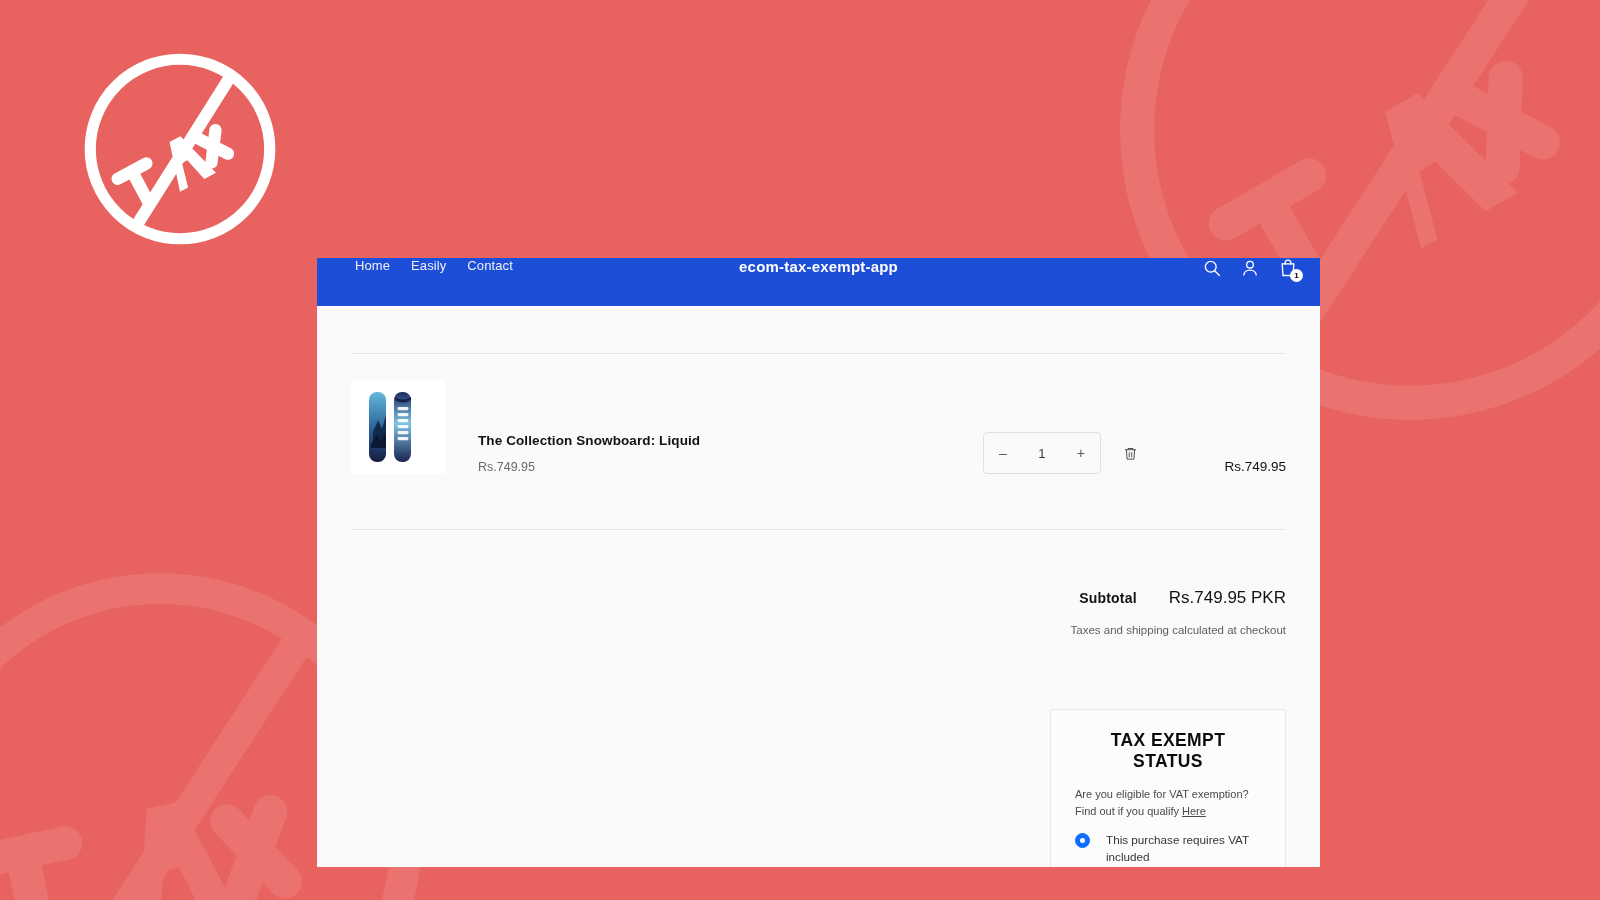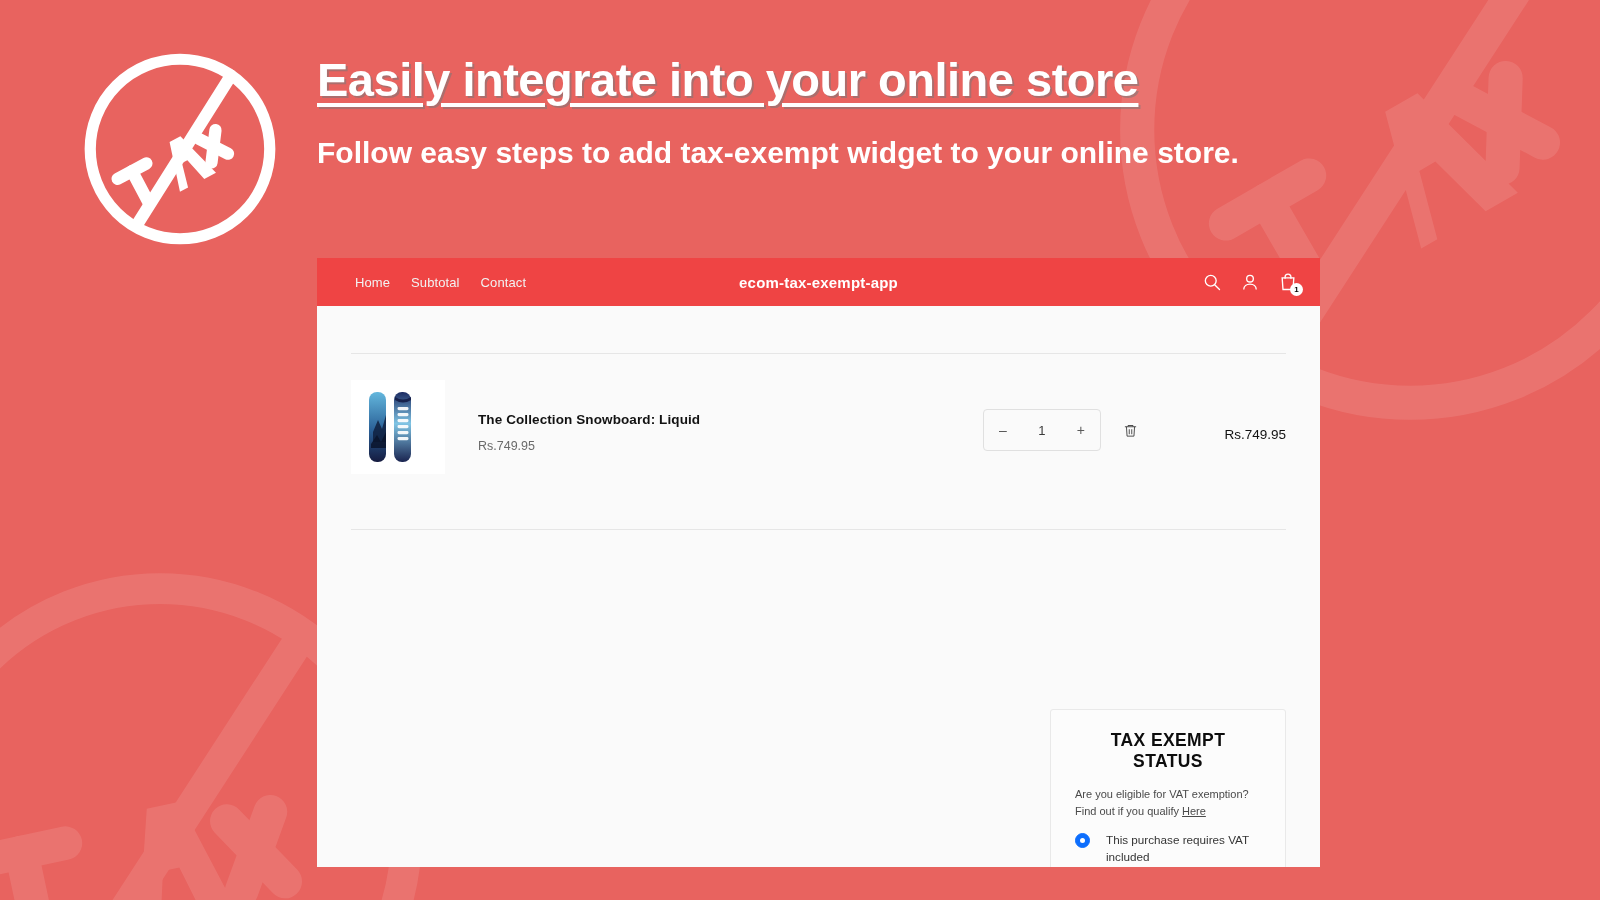--- a/index.html
+++ b/index.html
@@ -67,23 +67,23 @@
     position: absolute;
     left: 317px; top: 258px;
     width: 1003px; height: 609px;
     background: #fafafa;
     overflow: hidden;
   }
 
   
   .store-header {
     height: 48px;
-    background: #ef4444;
-    display: flex;
-    align-items: center;
+    background: #1d4ed8;
+    display: flex;
+    align-items: flex-start;
     position: relative;
     padding: 0 22px 0 38px;
   }
   .store-nav {
     display: flex;
     align-items: center;
     gap: 21px;
   }
   .store-nav a {
     color: #f2f2f2;
@@ -126,21 +126,21 @@
   }
 
   
   .cart-body { padding: 0 34px; position: relative; height: 561px; }
   .rule { height: 1px; background: #e6e6e6; width: 100%; }
   .rule-top { margin-top: 47px; }
   .rule-bottom { margin-top: 55px; }
 
   .cart-row {
     display: flex;
-    align-items: center;
+    align-items: flex-end;
     padding-top: 26px;
   }
   .thumb {
     width: 94px; height: 94px;
     background: #ffffff;
     flex: 0 0 94px;
     display: flex; align-items: center; justify-content: center;
     overflow: hidden;
   }
   .thumb svg { width: 94px; height: 94px; display: block; }
@@ -320,31 +320,27 @@
       <g transform="rotate(-28 100 108)" fill="#ffffff">
         <rect x="30" y="92" width="44" height="12" rx="6"></rect>
         <rect x="46" y="92" width="12" height="46" rx="6"></rect>
         <path d="M84 138 L98 90 L110 90 L124 138 L111 138 L105 114 L99 114 L93 138 Z"></path>
         <rect x="128" y="92" width="12" height="44" rx="6" transform="rotate(-35 134 114)"></rect>
         <rect x="128" y="92" width="12" height="44" rx="6" transform="rotate(35 134 114)"></rect>
       </g>
     </svg>
   </div>
 
-  <div class="headline-block">
-    <div class="headline">Easily integrate into your online store</div>
-    <div class="subhead">Follow easy steps to add tax-exempt widget to your online store.</div>
-  </div>
 
   <div class="store-window">
 
     <div class="store-header">
       <nav class="store-nav">
         <a href="#">Home</a>
-        <a href="#">Subtotal</a>
+        <a href="#">Easily</a>
         <a href="#">Contact</a>
       </nav>
       <div class="store-title">ecom-tax-exempt-app</div>
       <div class="store-actions">
         <span class="hicon">
           <svg viewBox="0 0 24 24" fill="none" stroke="currentColor" stroke-width="1.6">
             <circle cx="10.5" cy="10.5" r="6.5"></circle>
               <line x1="15.5" y1="15.5" x2="21" y2="21" stroke-linecap="round"></line>
           </svg>
         </span>
@@ -420,20 +416,27 @@
               <path d="M10 10v8M14 10v8"></path>
             </svg>
           </span>
         </div>
 
         <div class="line-total">Rs.749.95</div>
       </div>
 
       <div class="rule rule-bottom"></div>
 
+      <div class="totals">
+        <div class="subtotal-line">
+          <span class="subtotal-label">Subtotal</span>
+          <span class="subtotal-value">Rs.749.95 PKR</span>
+        </div>
+        <div class="tax-note">Taxes and shipping calculated at checkout</div>
+      </div>
 
       <div class="tax-widget">
         <div class="tax-widget-title">TAX EXEMPT STATUS</div>
         <div class="tax-widget-desc">
           <span>Are you eligible for VAT exemption? Find out if you qualify </span><a href="#">Here</a>
         </div>
         <div class="radio-row">
           <span class="radio checked"></span>
           <span class="radio-label">This purchase requires VAT included</span>
         </div>

